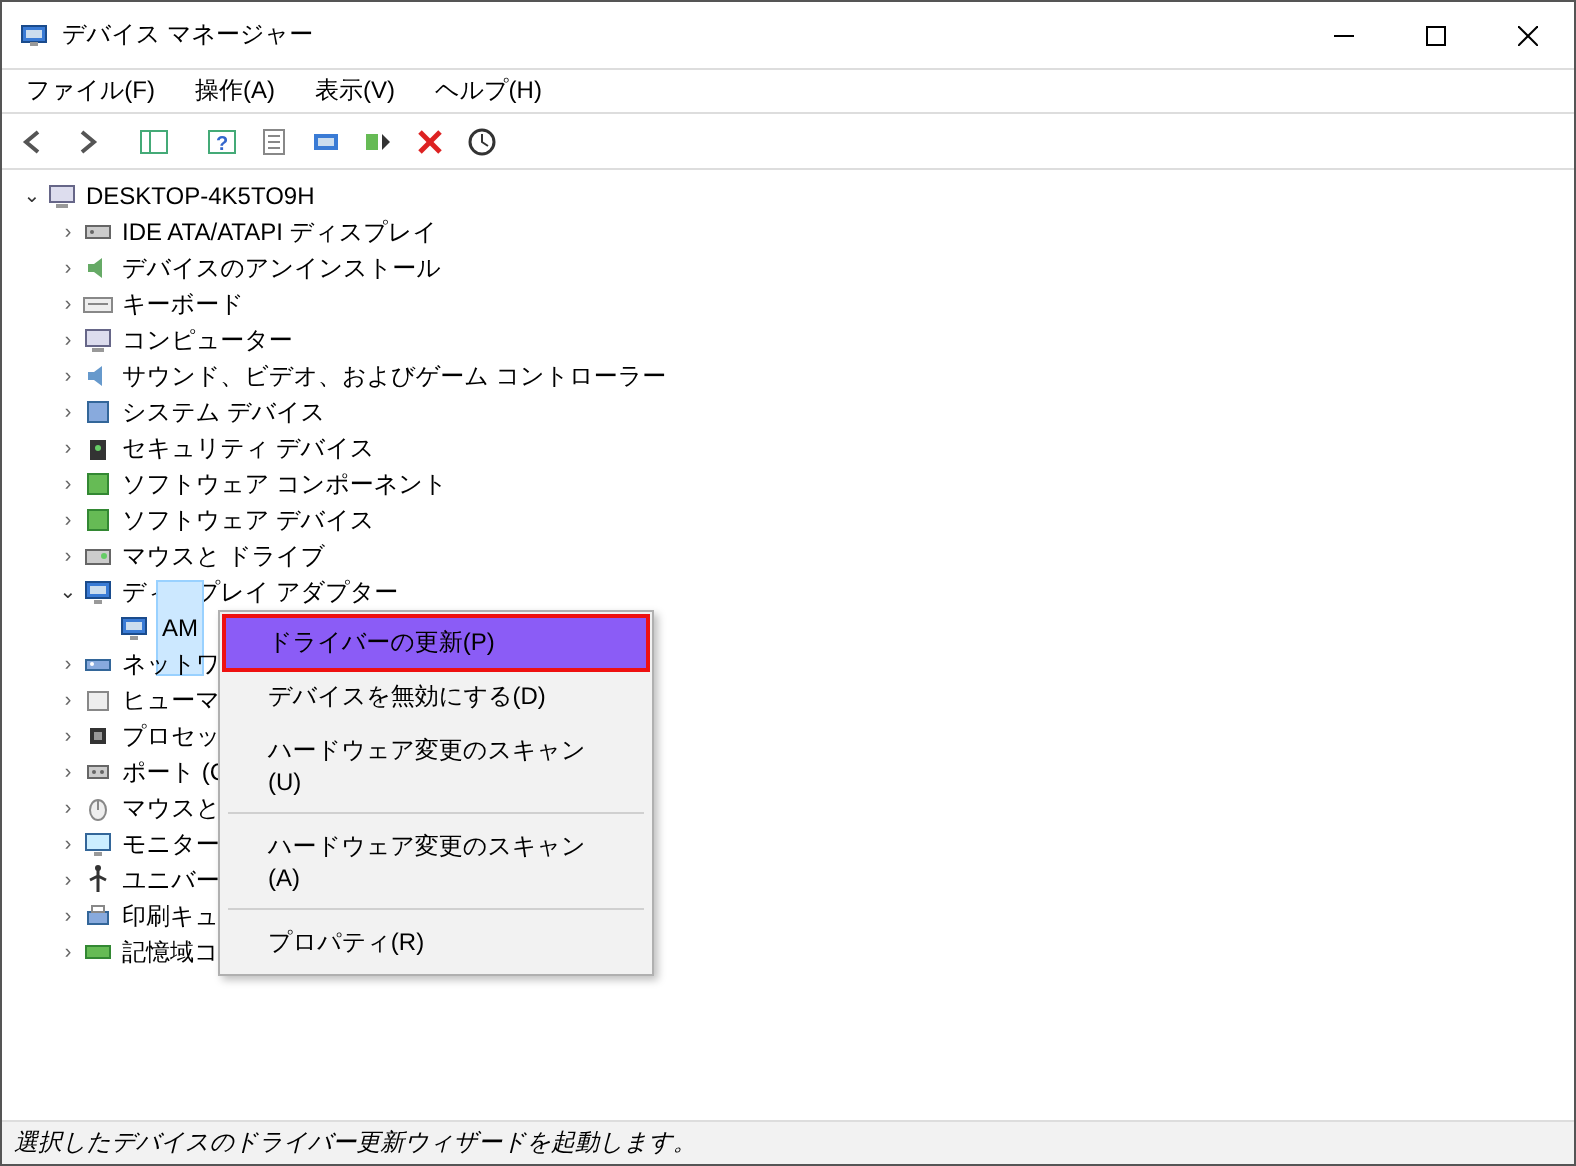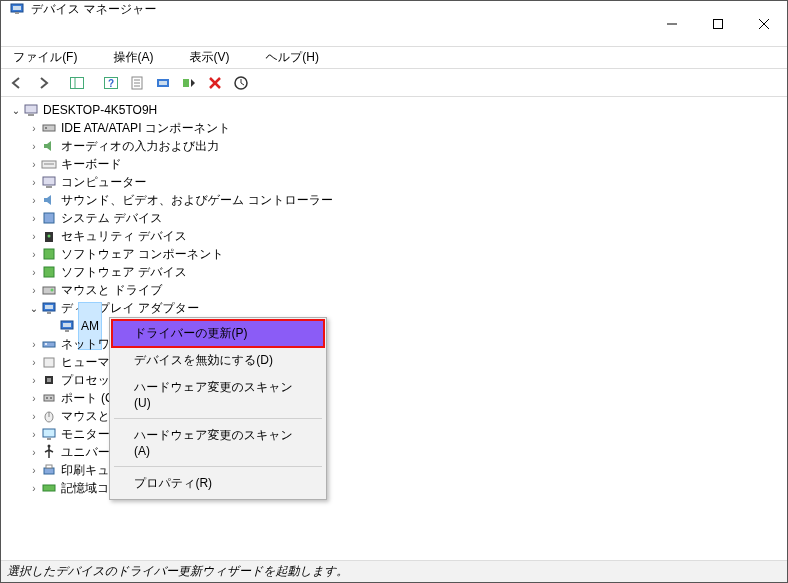--- a/index.html
+++ b/index.html
@@ -1,22 +1,22 @@
 <!DOCTYPE html>
 <html><head>
 <meta charset="utf-8">
 <style>
 * { box-sizing: border-box; margin: 0; padding: 0; }
 body { font-family: "Yu Gothic UI", "Meiryo", sans-serif; font-size: 12px; background: #fff; width: 788px; height: 583px; overflow: hidden; border: 1px solid #555; display: flex; flex-direction: column; }
-.titlebar { height: 46px; display: flex; padding-left: 8px; border-bottom: 1px solid #ddd; }
+.titlebar { height: 34px; display: flex; align-items: center; padding-left: 8px; border-bottom: 1px solid #ddd; }
 .titlebar-icon { width: 16px; height: 16px; margin-right: 6px; }
 .titlebar-text { flex: 1; font-size: 12px; }
 .winbtns { display: flex; height: 100%; }
 .winbtn { width: 46px; display: flex; align-items: center; justify-content: center; font-size: 12px; }
-.menubar { height: 22px; display: flex; align-items: center; padding-left: 4px; border-bottom: 1px solid #ddd; gap: 20px; }
+.menubar { height: 22px; display: flex; align-items: center; padding-left: 4px; border-bottom: 1px solid #ddd; gap: 4px; }
 .menuitem { padding: 2px 8px; font-size: 12px; }
 .toolbar { height: 28px; display: flex; align-items: center; padding-left: 4px; border-bottom: 1px solid #ddd; gap: 2px; }
 .tbtn { width: 24px; height: 24px; display: flex; align-items: center; justify-content: center; }
 .tbtn.sep { width: 6px; }
 .tree { flex: 1; overflow: auto; padding: 4px 2px; background: #fff; position: relative; }
 .row { display: flex; align-items: center; height: 18px; white-space: nowrap; }
 .row .chev { width: 14px; text-align: center; color: #666; font-size: 10px; }
 .row .chev.open { color: #333; }
 .row .icon { width: 16px; height: 16px; margin-right: 4px; flex-shrink: 0; }
 .row .label { font-size: 12px; }
@@ -141,30 +141,30 @@
       <span class="label">DESKTOP-4K5TO9H</span>
     </div>
     <div class="row ind1">
       <span class="chev ">›</span>
       <span class="icon">
         <svg width="16" height="16">
           <rect x="2" y="5" width="12" height="6" fill="#ccc" stroke="#666"></rect>
           <circle cx="5" cy="8" r="1" fill="#666"></circle>
         </svg>
       </span>
-      <span class="label">IDE ATA/ATAPI コンポーネント</span>
+      <span class="label">IDE ATA/ATAPI ディスプレイ</span>
     </div>
     <div class="row ind1">
       <span class="chev ">›</span>
       <span class="icon">
         <svg width="16" height="16">
           <path d="M3 6 L6 6 L10 3 L10 13 L6 10 L3 10 Z" fill="#6a6"></path>
         </svg>
       </span>
-      <span class="label">オーディオの入力および出力</span>
+      <span class="label">デバイスのアンインストール</span>
     </div>
     <div class="row ind1">
       <span class="chev ">›</span>
       <span class="icon">
         <svg width="16" height="16">
           <rect x="1" y="5" width="14" height="7" fill="#eee" stroke="#888"></rect>
           <line x1="3" y1="8" x2="13" y2="8" stroke="#888"></line>
         </svg>
       </span>
       <span class="label">キーボード</span>

